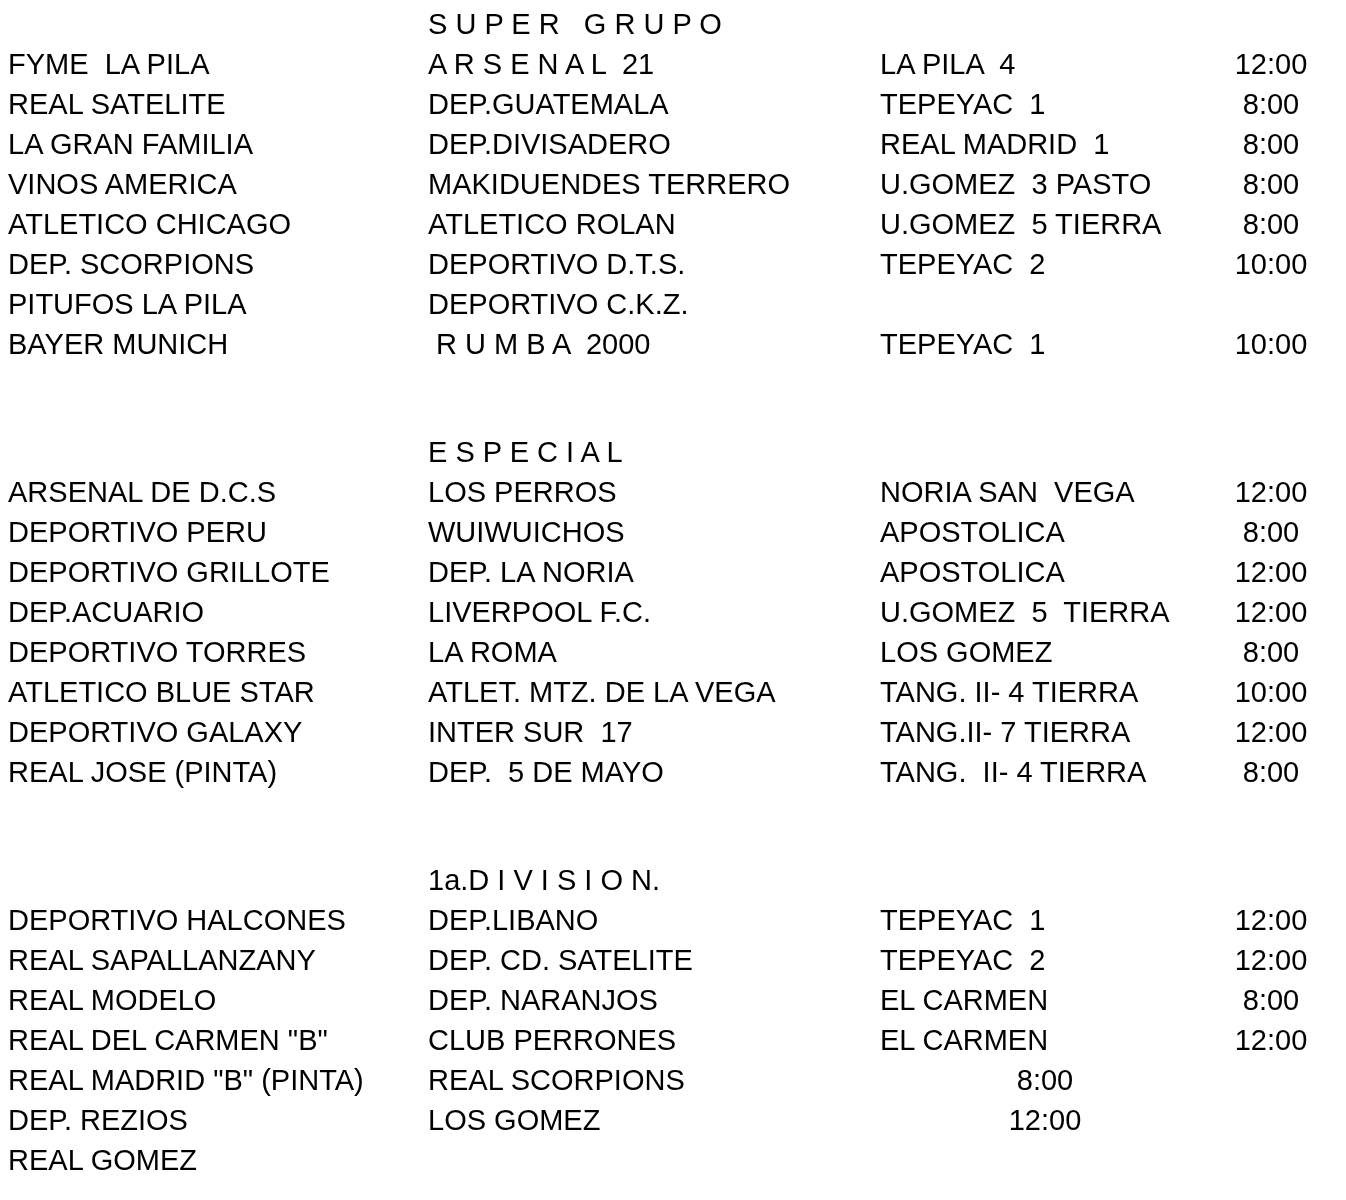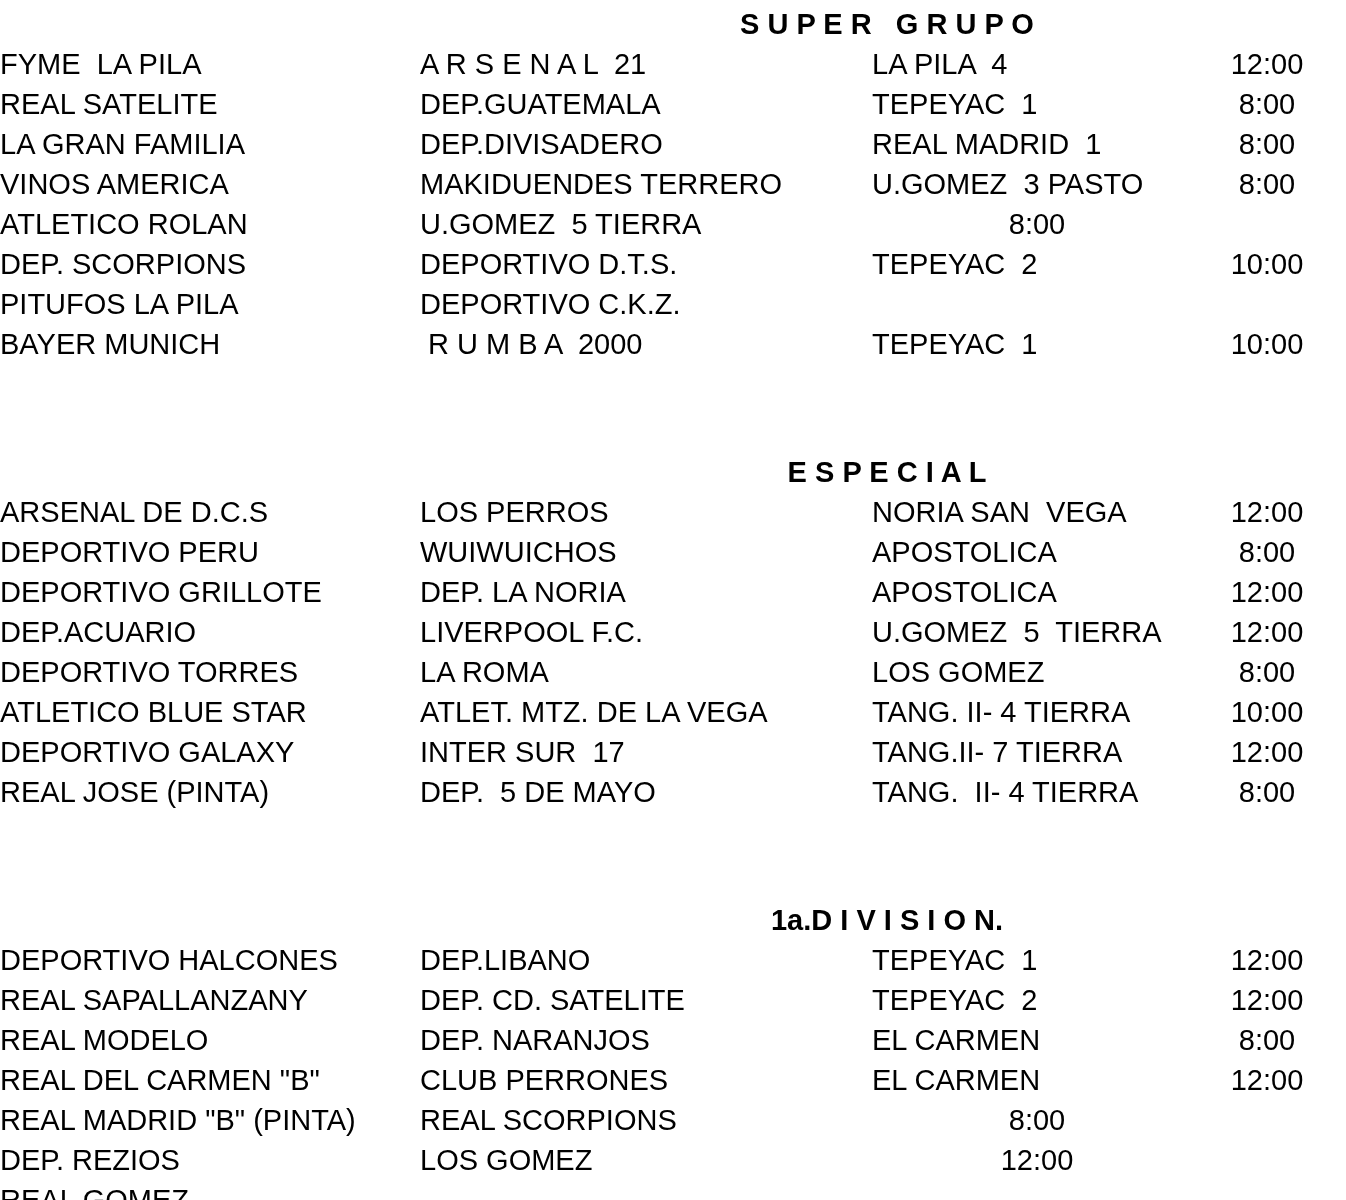--- a/index.html
+++ b/index.html
@@ -6,34 +6,34 @@
   body {
     width: 1346px;
     height: 1200px;
     background: #ffffff;
     color: #000000;
     font-family: "Liberation Sans", sans-serif;
     font-size: 29px;
     overflow: hidden;
   }
   .page { padding-top: 4px; }
-  .section + .section { margin-top: 88px; }
+  .section + .section { margin-top: 68px; }
   .section-title {
     height: 40px;
     line-height: 40px;
     padding-left: 428px;
-    font-weight: bold;
+    font-weight: normal;
     white-space: pre;
-    text-align: center;
   }
   .row {
     display: grid;
     grid-template-columns: 420px 452px 330px 1fr;
     height: 40px;
     line-height: 40px;
+    padding-left: 8px;
     padding-right: 14px;
   }
   .cell { white-space: pre; overflow: hidden; }
   .time { text-align: center; }
 </style>
 </head>
 <body>
 
 <div class="page">
 
@@ -57,20 +57,21 @@
       <span class="cell">REAL MADRID  1</span>
       <span class="cell time">8:00</span>
     </div>
     <div class="row">
       <span class="cell">VINOS AMERICA</span>
       <span class="cell">MAKIDUENDES TERRERO</span>
       <span class="cell">U.GOMEZ  3 PASTO</span>
       <span class="cell time">8:00</span>
     </div>
     <div class="row">
+      <span class="cell">ATLETICO CHICAGO</span>
       <span class="cell">ATLETICO ROLAN</span>
       <span class="cell">U.GOMEZ  5 TIERRA</span>
       <span class="cell time">8:00</span>
     </div>
     <div class="row">
       <span class="cell">DEP. SCORPIONS</span>
       <span class="cell">DEPORTIVO D.T.S.</span>
       <span class="cell">TEPEYAC  2</span>
       <span class="cell time">10:00</span>
     </div>

